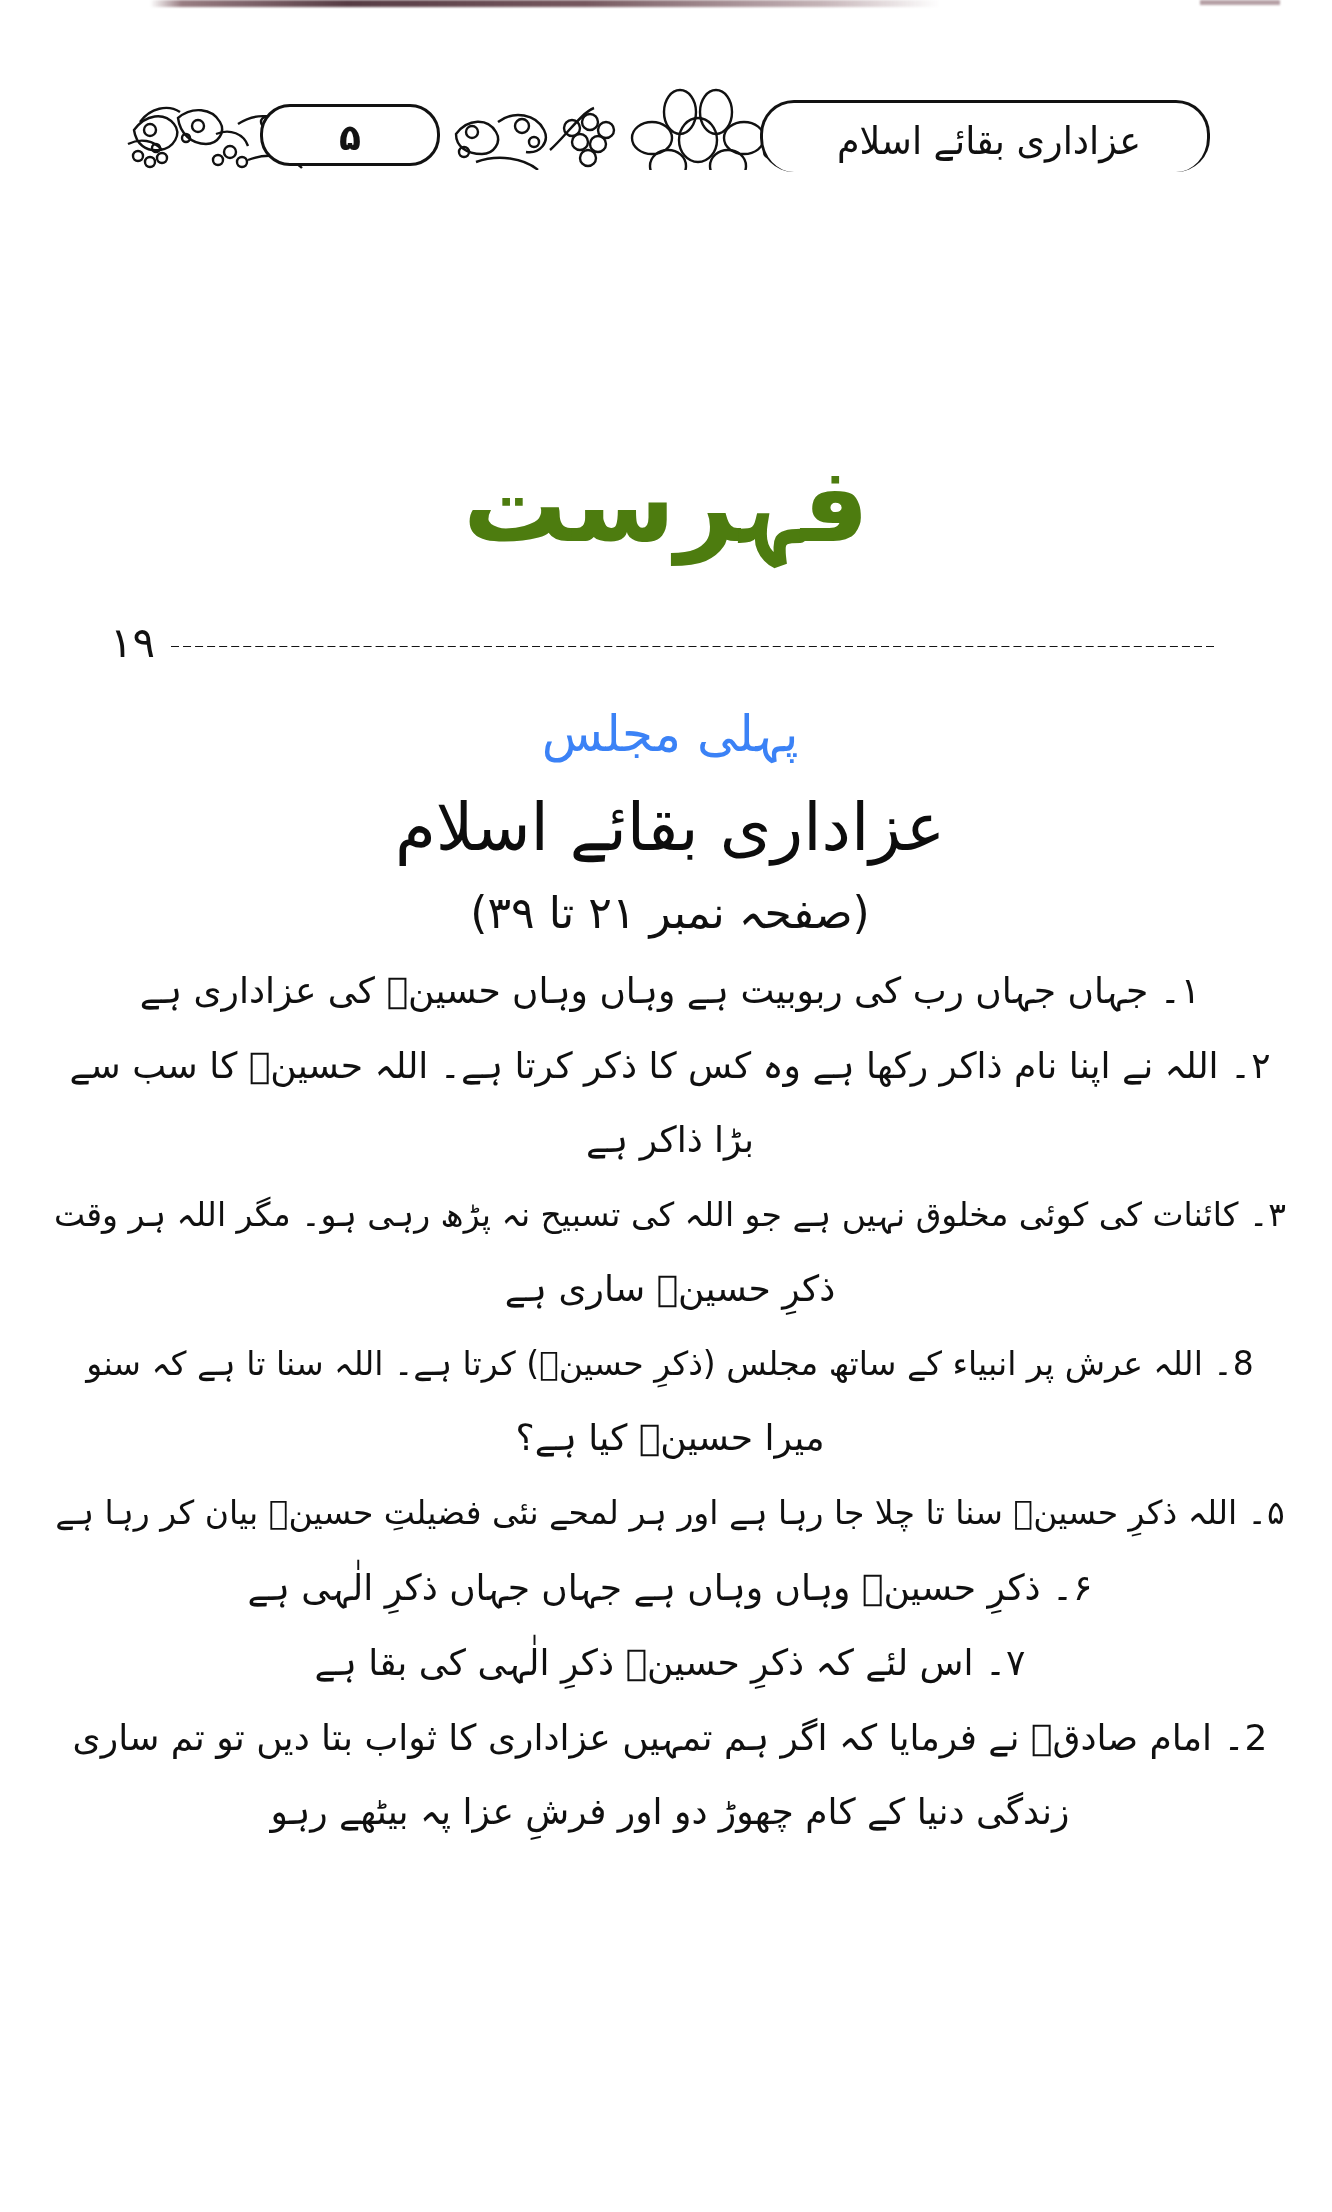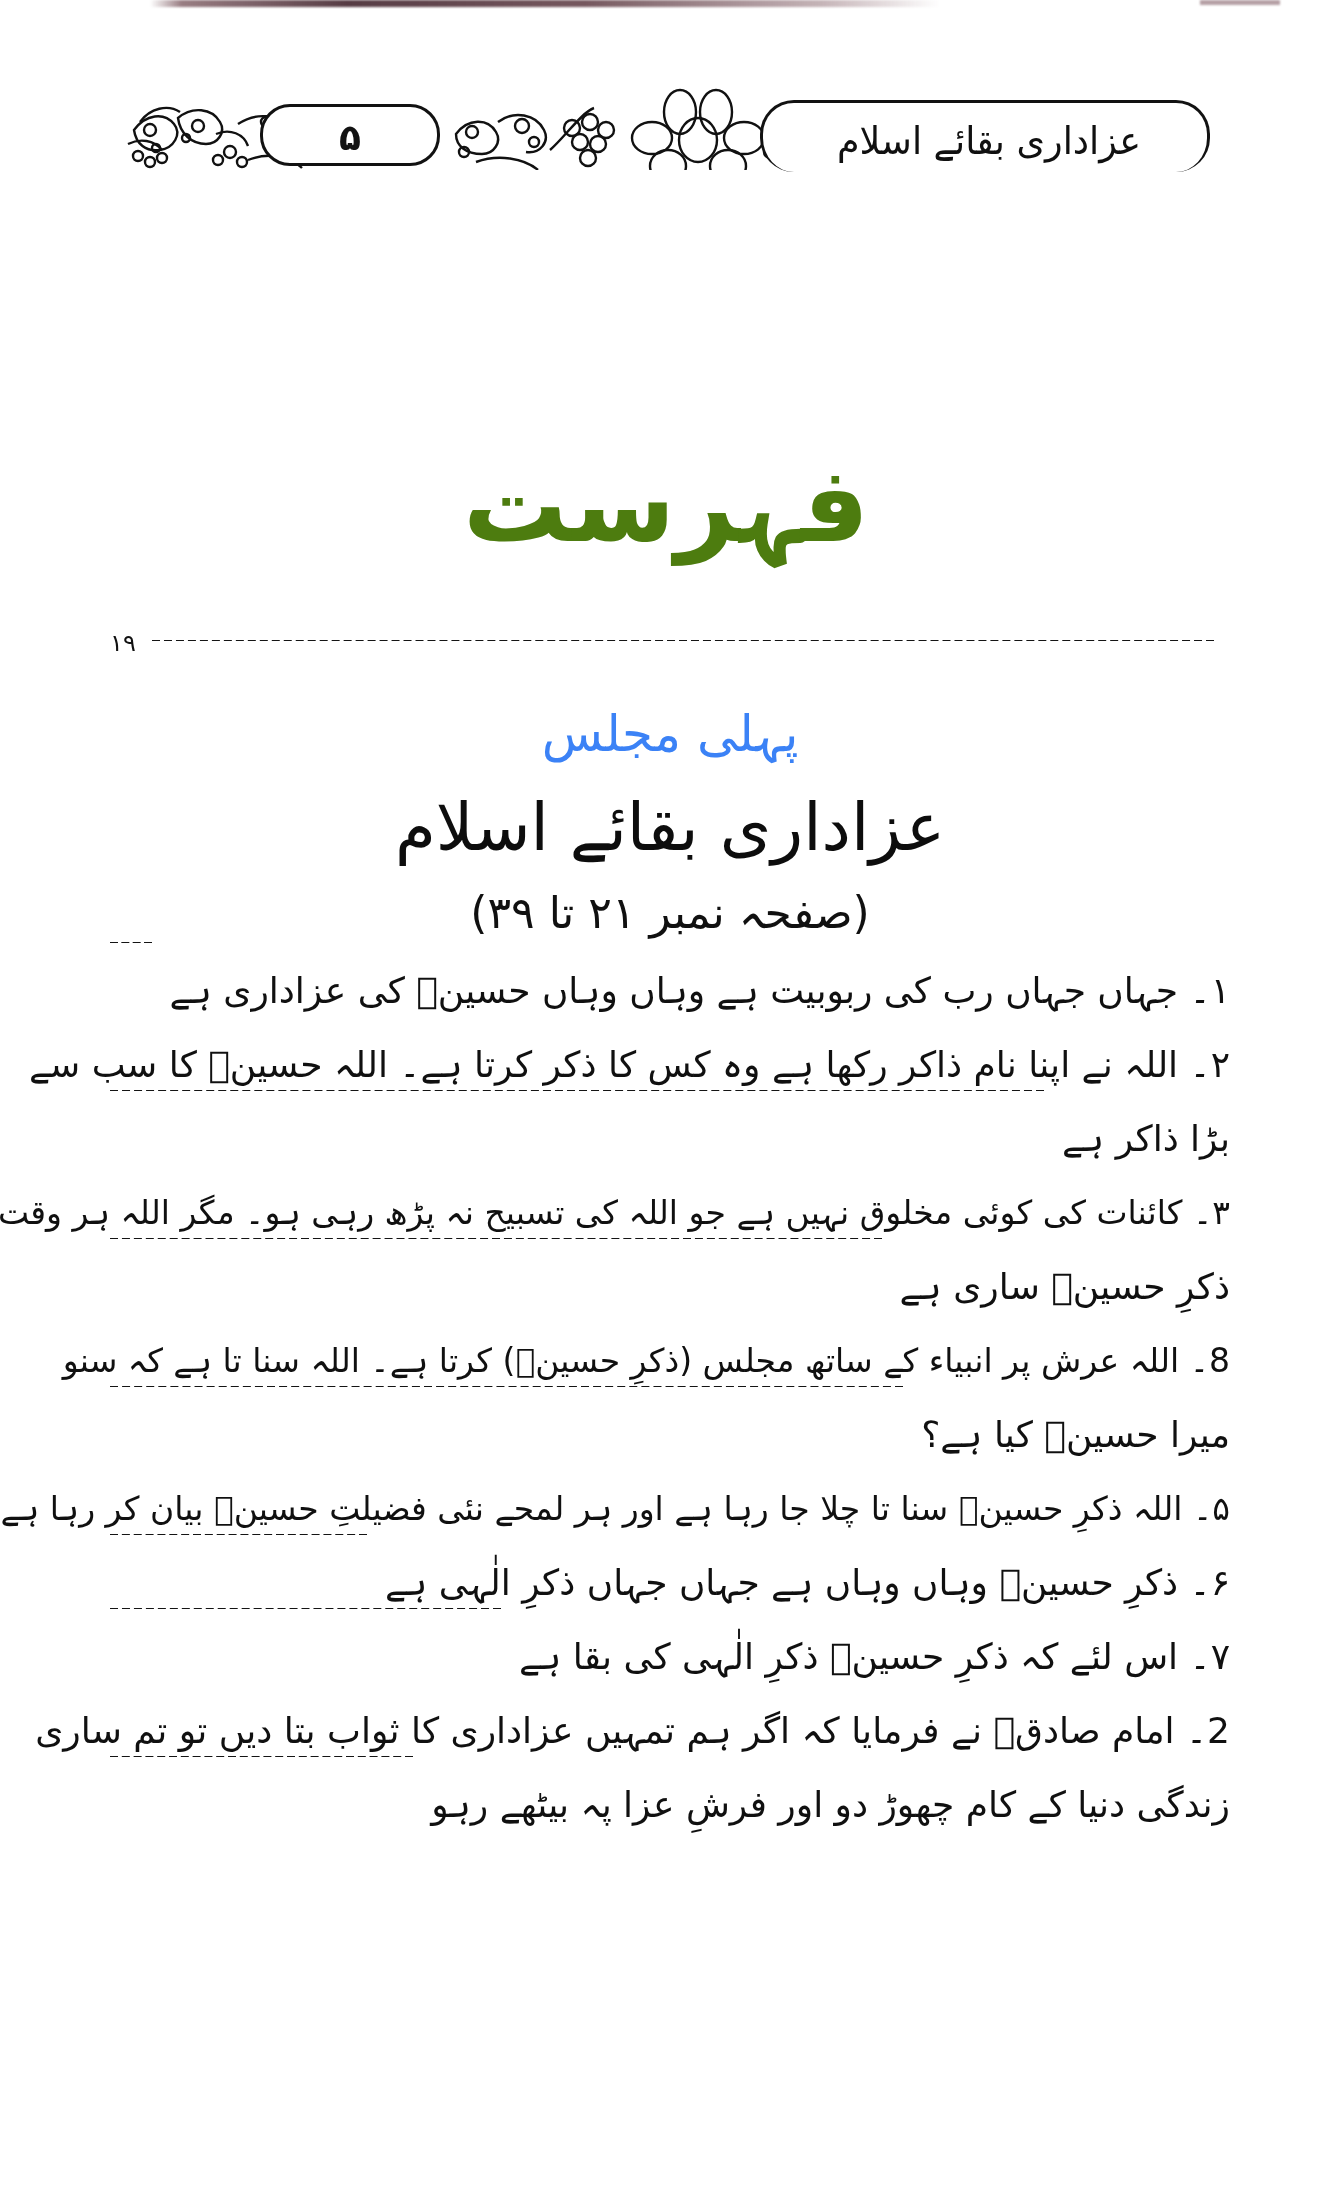--- a/index.html
+++ b/index.html
@@ -176,21 +176,21 @@
   .row-leader::before {
     content: "";
     position: absolute;
     left: 0;
     right: 0;
     top: 0;
     border-top: 4px dashed #141414;
   }
   .row-page {
     flex: 0 0 auto;
-    font-size: 24px;
+    font-size: 42px;
     line-height: 70px;
     white-space: nowrap;
   }
 
   
   .majlis {
     margin-top: 14px;
     text-align: center;
     direction: rtl;
     font-size: 50px;
@@ -221,22 +221,23 @@
     margin-top: 8px;
   }
   .item {
     direction: rtl;
     text-align: right;
     margin-bottom: 0px;
   }
   .item-line {
     display: flex;
     direction: rtl;
-    align-items: flex-start;
+    align-items: center;
     width: 1120px;
+    flex-direction: column;
   }
   .item-line.full {
     justify-content: flex-start;
   }
   .line-text {
     flex: 0 0 auto;
     font-size: 36px;
     line-height: 74px;
     white-space: nowrap;
     color: #101010;

